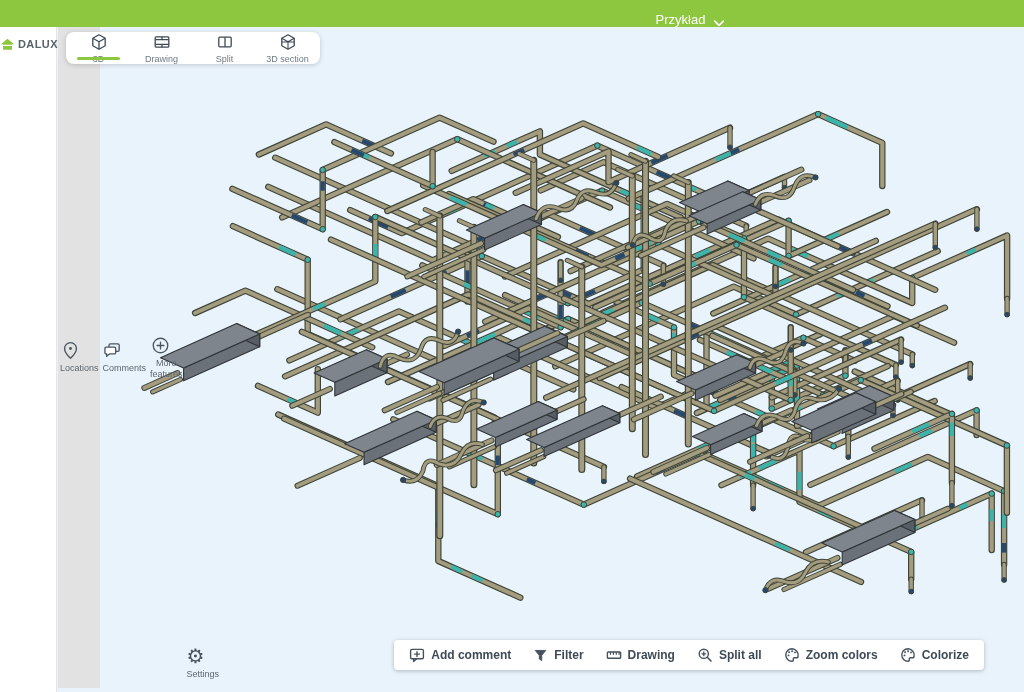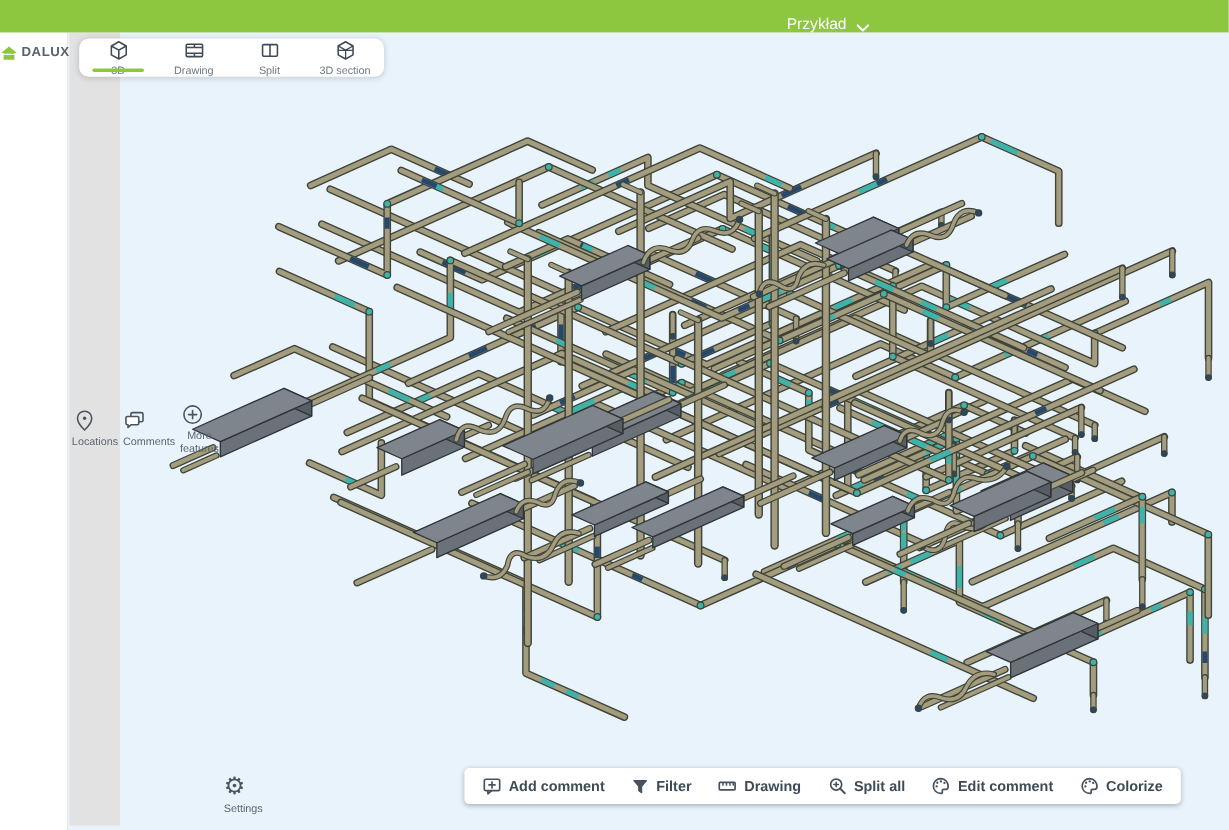--- a/index.html
+++ b/index.html
@@ -738,21 +738,21 @@
     <span class="albl">Split all</span>
   </div>
   <div class="action">
     <svg width="16" height="16" viewBox="0 0 16 16">
       <path d="M8 1.8 a6.2 6.2 0 1 0 0 12.4 c1.1 0 1.6 -0.7 1.3 -1.6 c-0.4 -1 0.2 -1.8 1.2 -1.8 h1.7 a1.9 1.9 0 0 0 1.9 -1.9 A6.3 6.3 0 0 0 8 1.8 z" fill="none" stroke="currentColor" stroke-width="1.4" stroke-linejoin="round"></path>
       <circle cx="5.1" cy="5.3" r="0.95" fill="currentColor"></circle>
       <circle cx="8.1" cy="4.2" r="0.95" fill="currentColor"></circle>
       <circle cx="11" cy="5.4" r="0.95" fill="currentColor"></circle>
       <circle cx="4.5" cy="8.4" r="0.95" fill="currentColor"></circle>
     </svg>
-    <span class="albl">Edit comment</span>
+    <span class="albl">Zoom colors</span>
   </div>
   <div class="action">
     <svg width="16" height="16" viewBox="0 0 16 16">
       <path d="M8 1.8 a6.2 6.2 0 1 0 0 12.4 c1.1 0 1.6 -0.7 1.3 -1.6 c-0.4 -1 0.2 -1.8 1.2 -1.8 h1.7 a1.9 1.9 0 0 0 1.9 -1.9 A6.3 6.3 0 0 0 8 1.8 z" fill="none" stroke="currentColor" stroke-width="1.4" stroke-linejoin="round"></path>
       <circle cx="5.1" cy="5.3" r="0.95" fill="currentColor"></circle>
       <circle cx="8.1" cy="4.2" r="0.95" fill="currentColor"></circle>
       <circle cx="11" cy="5.4" r="0.95" fill="currentColor"></circle>
       <circle cx="4.5" cy="8.4" r="0.95" fill="currentColor"></circle>
     </svg>
     <span class="albl">Colorize</span>

